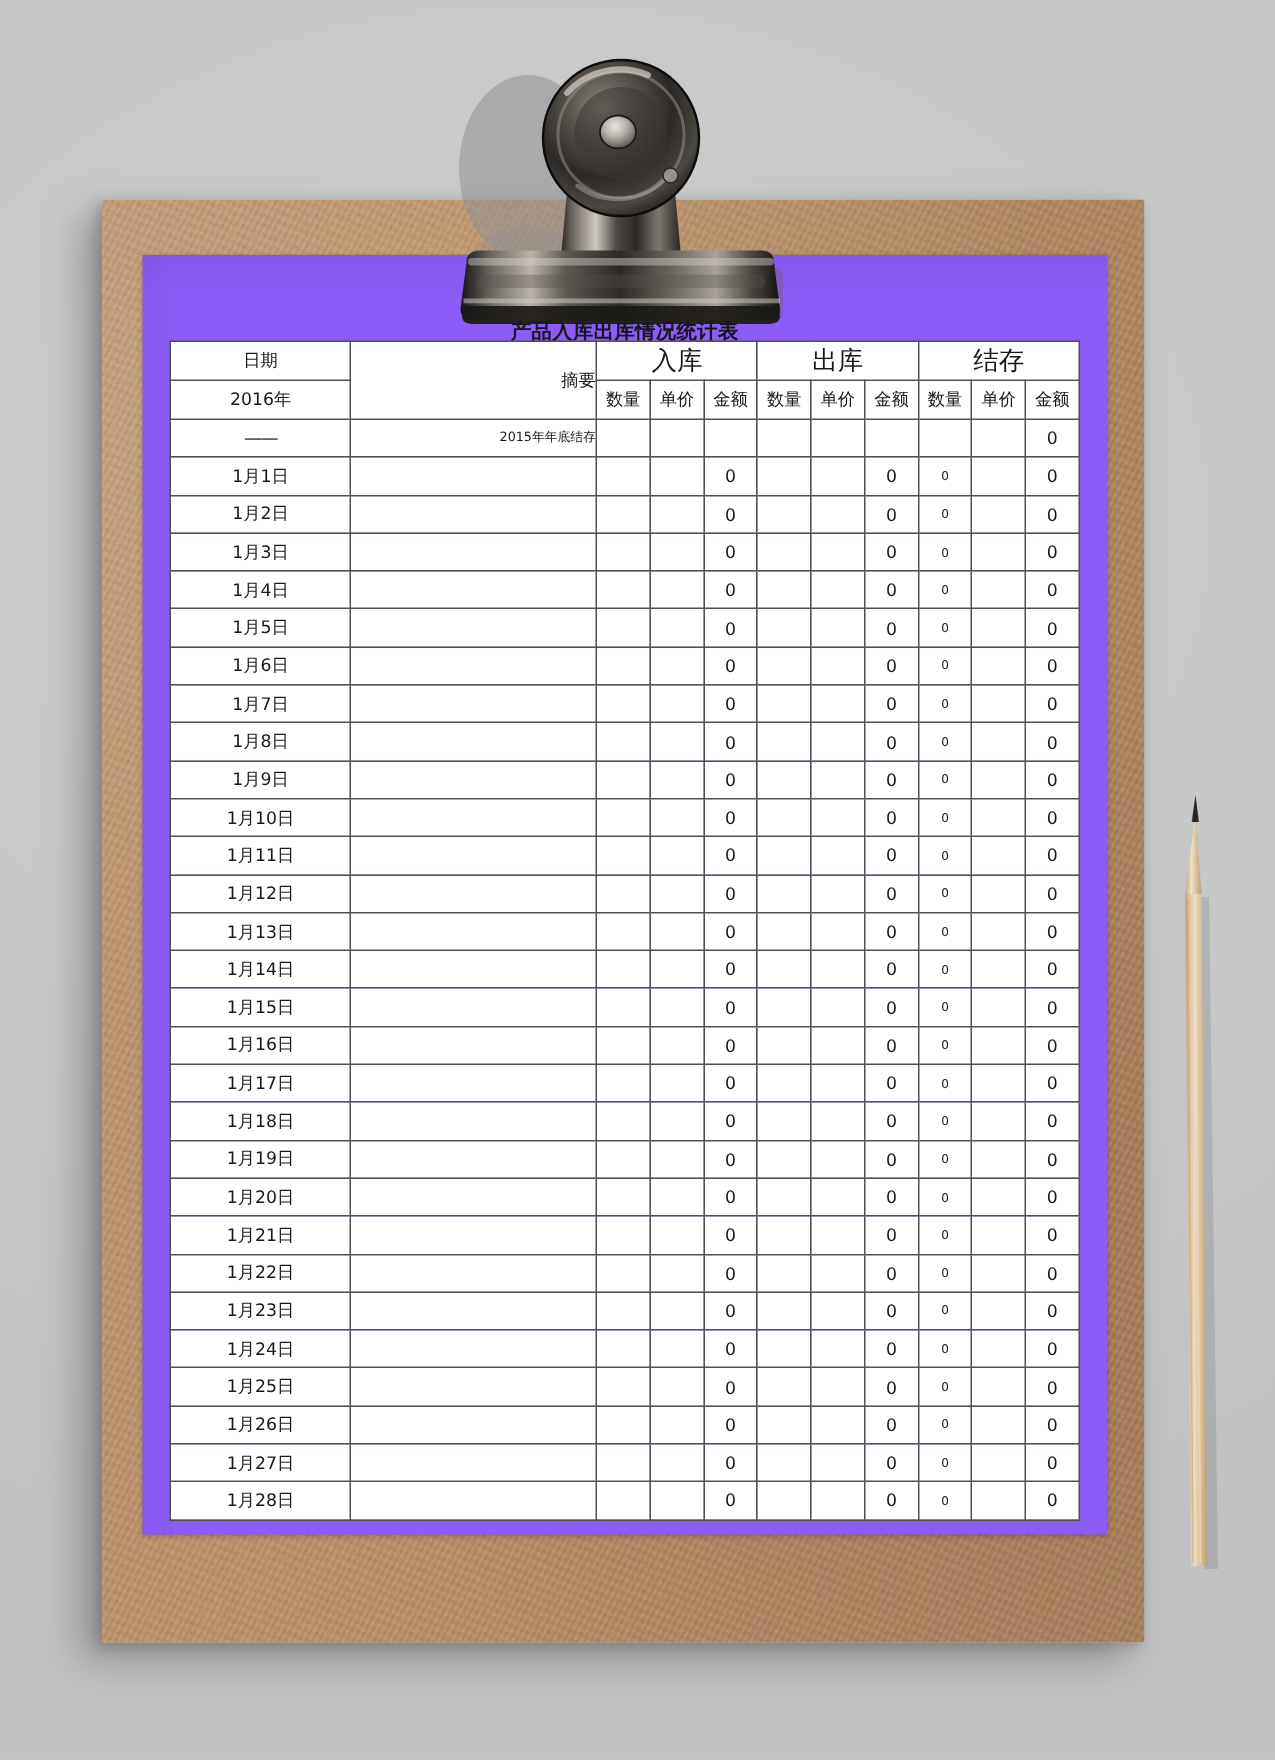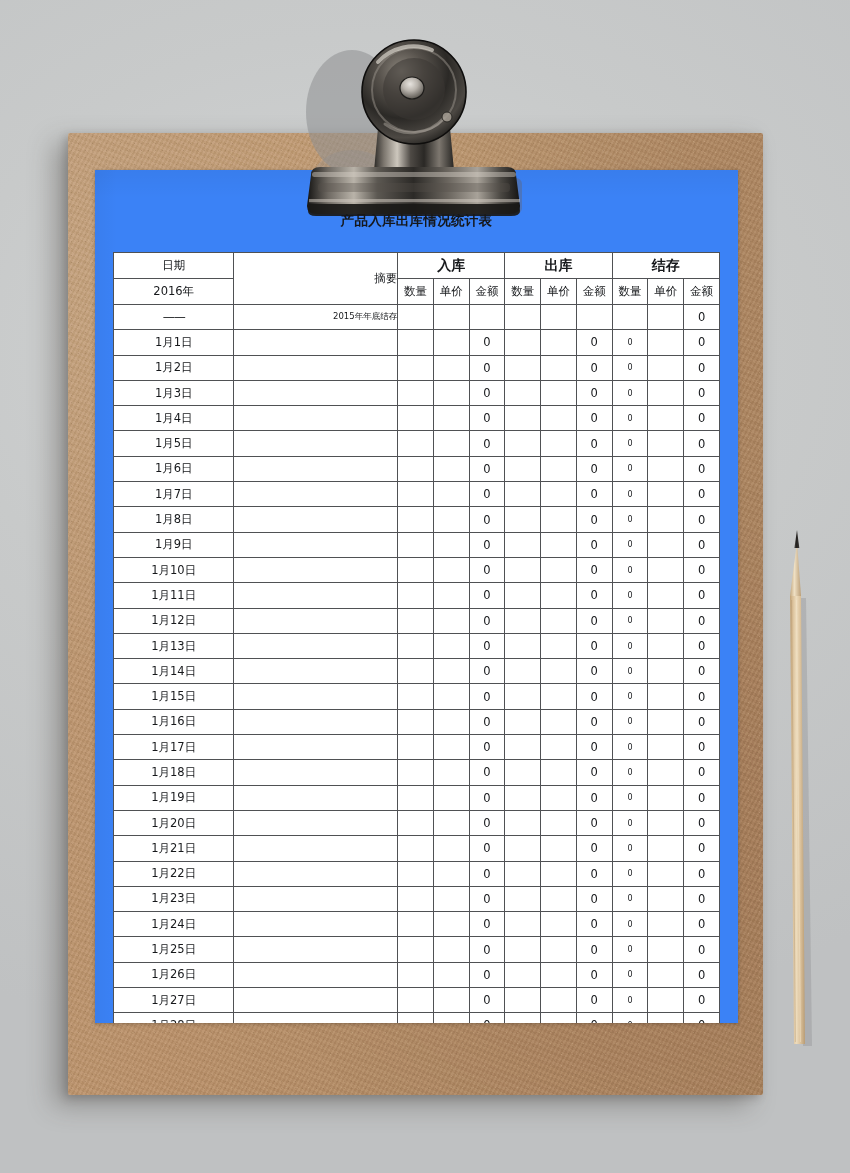--- a/index.html
+++ b/index.html
@@ -43,61 +43,61 @@
       radial-gradient(#8a6a49 .6px, transparent .7px),
       radial-gradient(#d8bb96 .6px, transparent .7px);
     background-size:7px 7px, 11px 11px;
     background-position:0 0, 4px 3px;
   }
 
   
   .paper{
     position:absolute;
     left:95px;top:170px;width:643px;height:853px;
-    background:#3b82f6;
+    background:#8b5cf6;
     box-shadow:0 1px 4px rgba(0,0,0,.22), 0 0 0 .5px rgba(0,0,0,.06);
     overflow:hidden;
   }
   .paper-shade{
     position:absolute;inset:0;
     background:linear-gradient(180deg, rgba(0,0,0,.035) 0 3px, rgba(0,0,0,0) 28px),
                linear-gradient(90deg, rgba(0,0,0,.03) 0 2px, rgba(0,0,0,0) 22px);
     pointer-events:none;
   }
 
   
   .title{
     position:absolute;left:0;right:0;top:42px;
     text-align:center;
     font-size:13.5px;font-weight:bold;color:#15171a;
     letter-spacing:.3px;
   }
 
   
-  .tbl-wrap{position:absolute;left:18px;top:82px;width:483px;}
+  .tbl-wrap{position:absolute;left:18px;top:57px;width:483px;}
   table{border-collapse:collapse;width:607px;table-layout:fixed;}
   td,th{
     border:1px solid #4f5154;
     padding:0;
     text-align:center;vertical-align:middle;
     font-weight:normal;
     color:#16181b;
     background:#fff;
   }
   thead td{height:25px;font-size:11.5px;}
   tbody td{height:24.3px;font-size:11.5px;}
   .c-date{width:63px;}
   .c-memo{width:86px;text-align:right;}
   .c-qty{width:56px;}
   .c-price{width:38px;}
   .c-amt{width:62px;}
   .memo-txt{font-size:8.5px;color:#16181b;}
   .dash{letter-spacing:-1px;font-size:12px;}
   .sm0{font-size:8px;}
-  .grp{font-size:14px;font-weight:bold;}
+  .grp{font-size:17px;}
 </style>
 </head>
 <body>
 
 <div class="bg"></div>
 
 <svg width="850" height="1173" style="position:absolute;left:0;top:0;pointer-events:none;">
   <defs>
     <linearGradient id="pbody" x1="0" y1="0" x2="1" y2="0">
       <stop offset="0%" stop-color="#bfa279"></stop>

